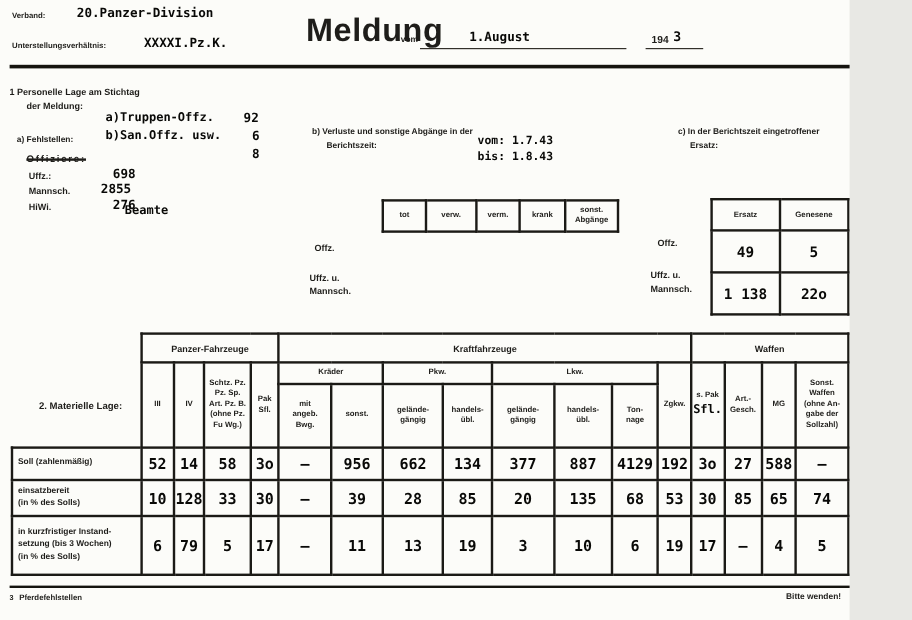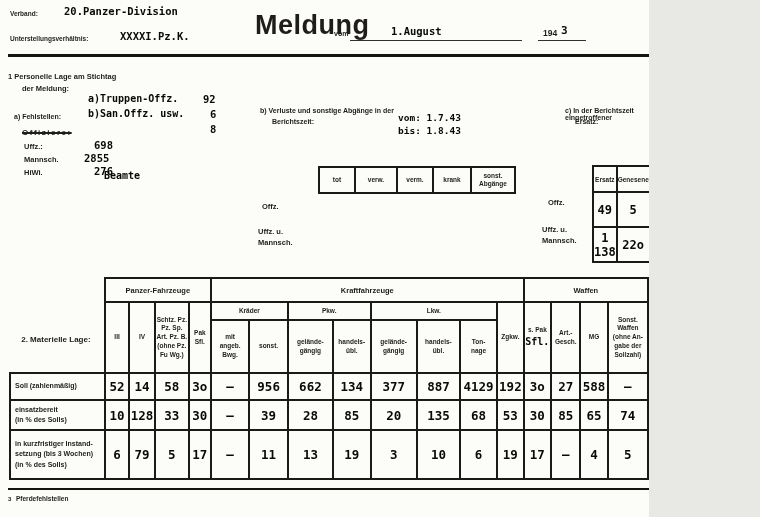--- a/index.html
+++ b/index.html
@@ -1,32 +1,32 @@
 <!DOCTYPE html>
 <html><head>
 <meta charset="utf-8">
 <style>
   html,body{margin:0;padding:0;background:#e8e8e4;}
-  .page{position:relative;width:649px;height:517px;background:#fcfcf9;overflow:hidden;}
+  .page{position:relative;width:708px;height:517px;background:#fcfcf9;overflow:hidden;}
   .abs{position:absolute;}
   .print{font-family:"Liberation Sans",sans-serif;font-weight:700;color:#1e1d1a;}
   .typed{font-family:"DejaVu Sans Mono",monospace;font-weight:700;color:#090907;}
   .ml{white-space:pre-line;}
   .rule{background:#15140f;}
   .uline{border-bottom:1.6px solid #32302a;}
   .struck{text-decoration:line-through;text-decoration-thickness:2px;letter-spacing:1.5px;}
   table.grid{border-collapse:collapse;table-layout:fixed;}
   table.grid td{border:2px solid #1b1a16;text-align:center;vertical-align:middle;padding:0;overflow:hidden;}
   
   .lt td.hd{font-size:6.5px;line-height:1.25;}
   .lt td.v{font-size:13px;}
   .et td.hd{font-size:6.5px;}
   .et td.v{font-size:12px;}
   
-  .bt td.corner{border:none;text-align:center;vertical-align:bottom;padding:0 4px 26px 2px;}
+  .bt td.corner{border:none;text-align:right;vertical-align:bottom;padding:0 15px 26px 2px;}
   .bt td.gh{font-size:7.5px;}
   .bt td.ch{font-size:6.5px;line-height:1.35;}
   .bt td.rl{font-size:7px;text-align:left;padding:2px 2px 2px 4px;line-height:1.5;vertical-align:middle;}
   .bt td.v{font-size:12.5px;}
 </style>
 </head>
 <body>
 
 <div class="page">
 

